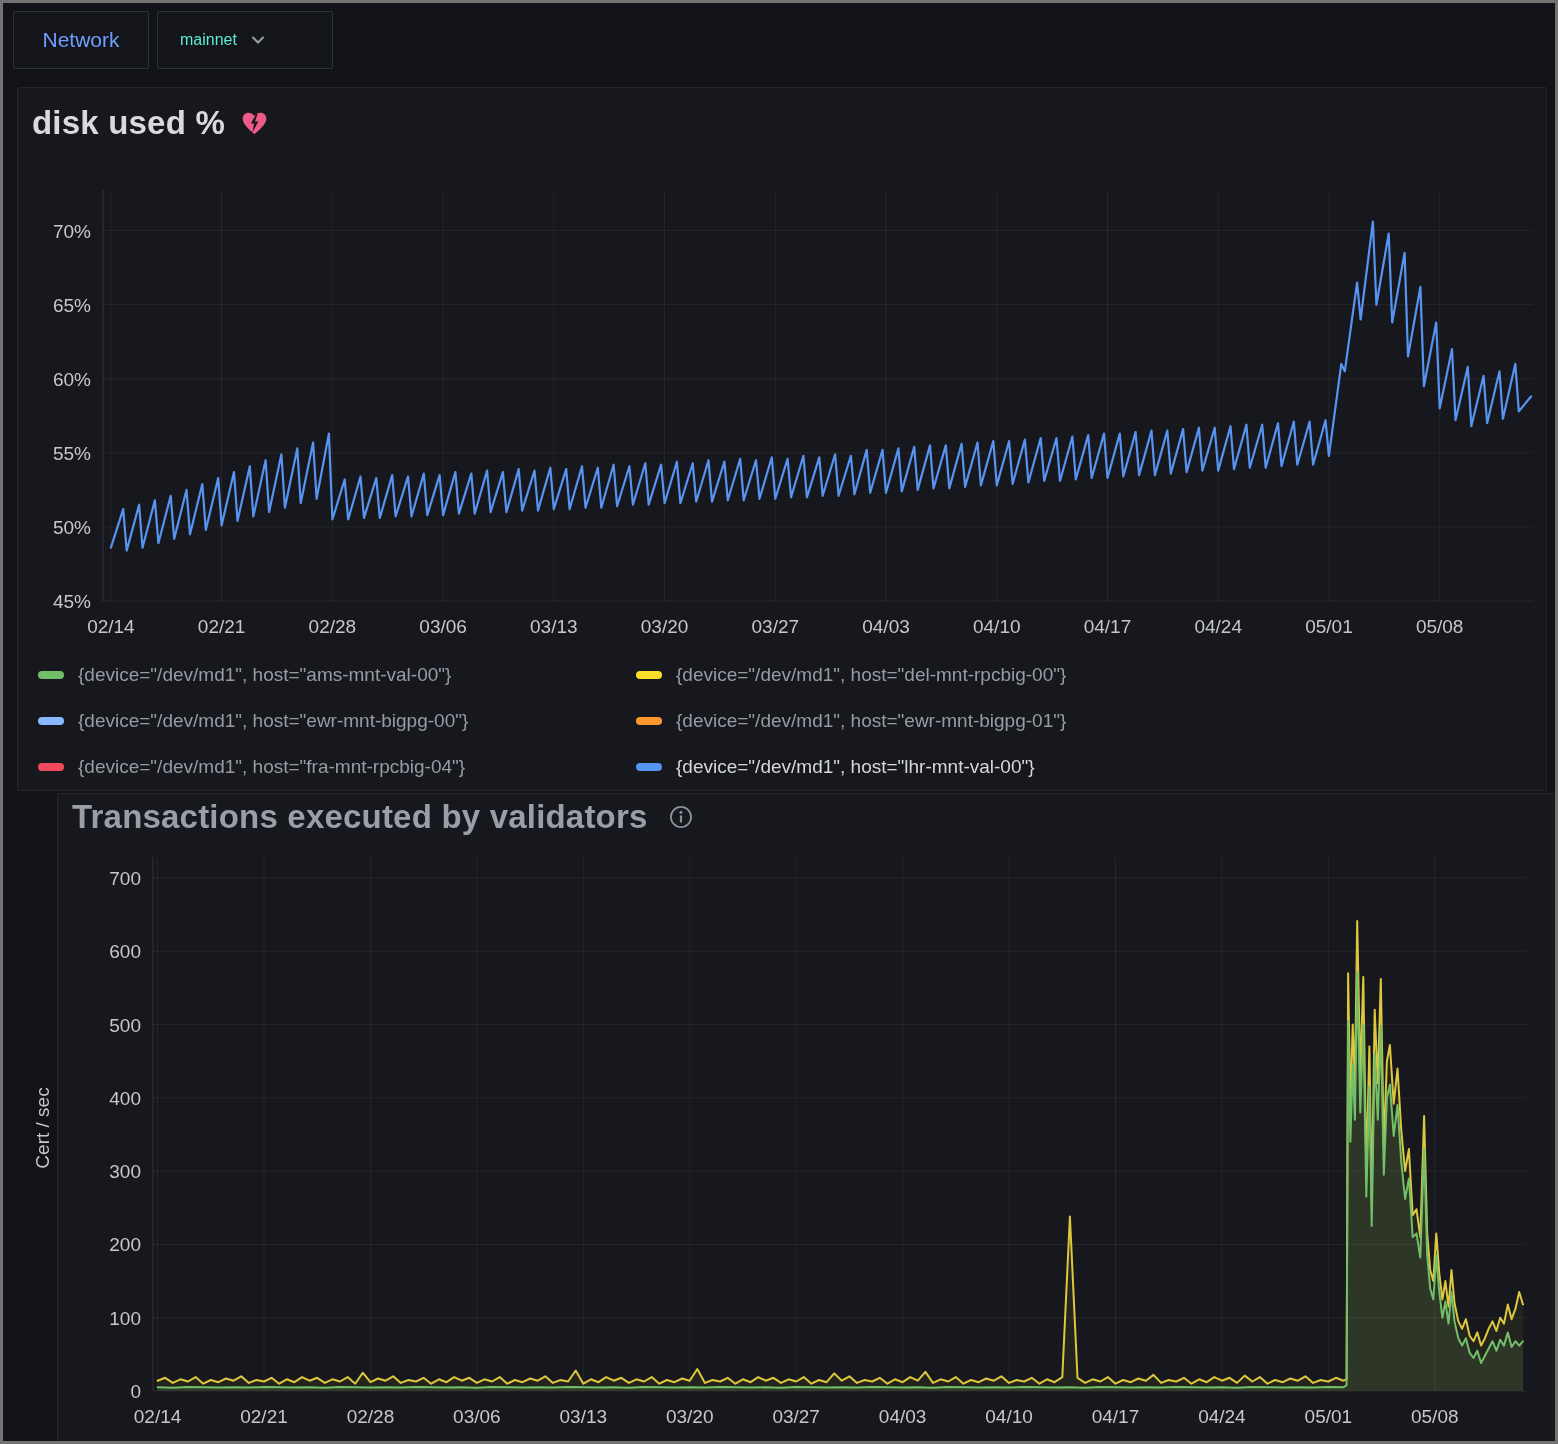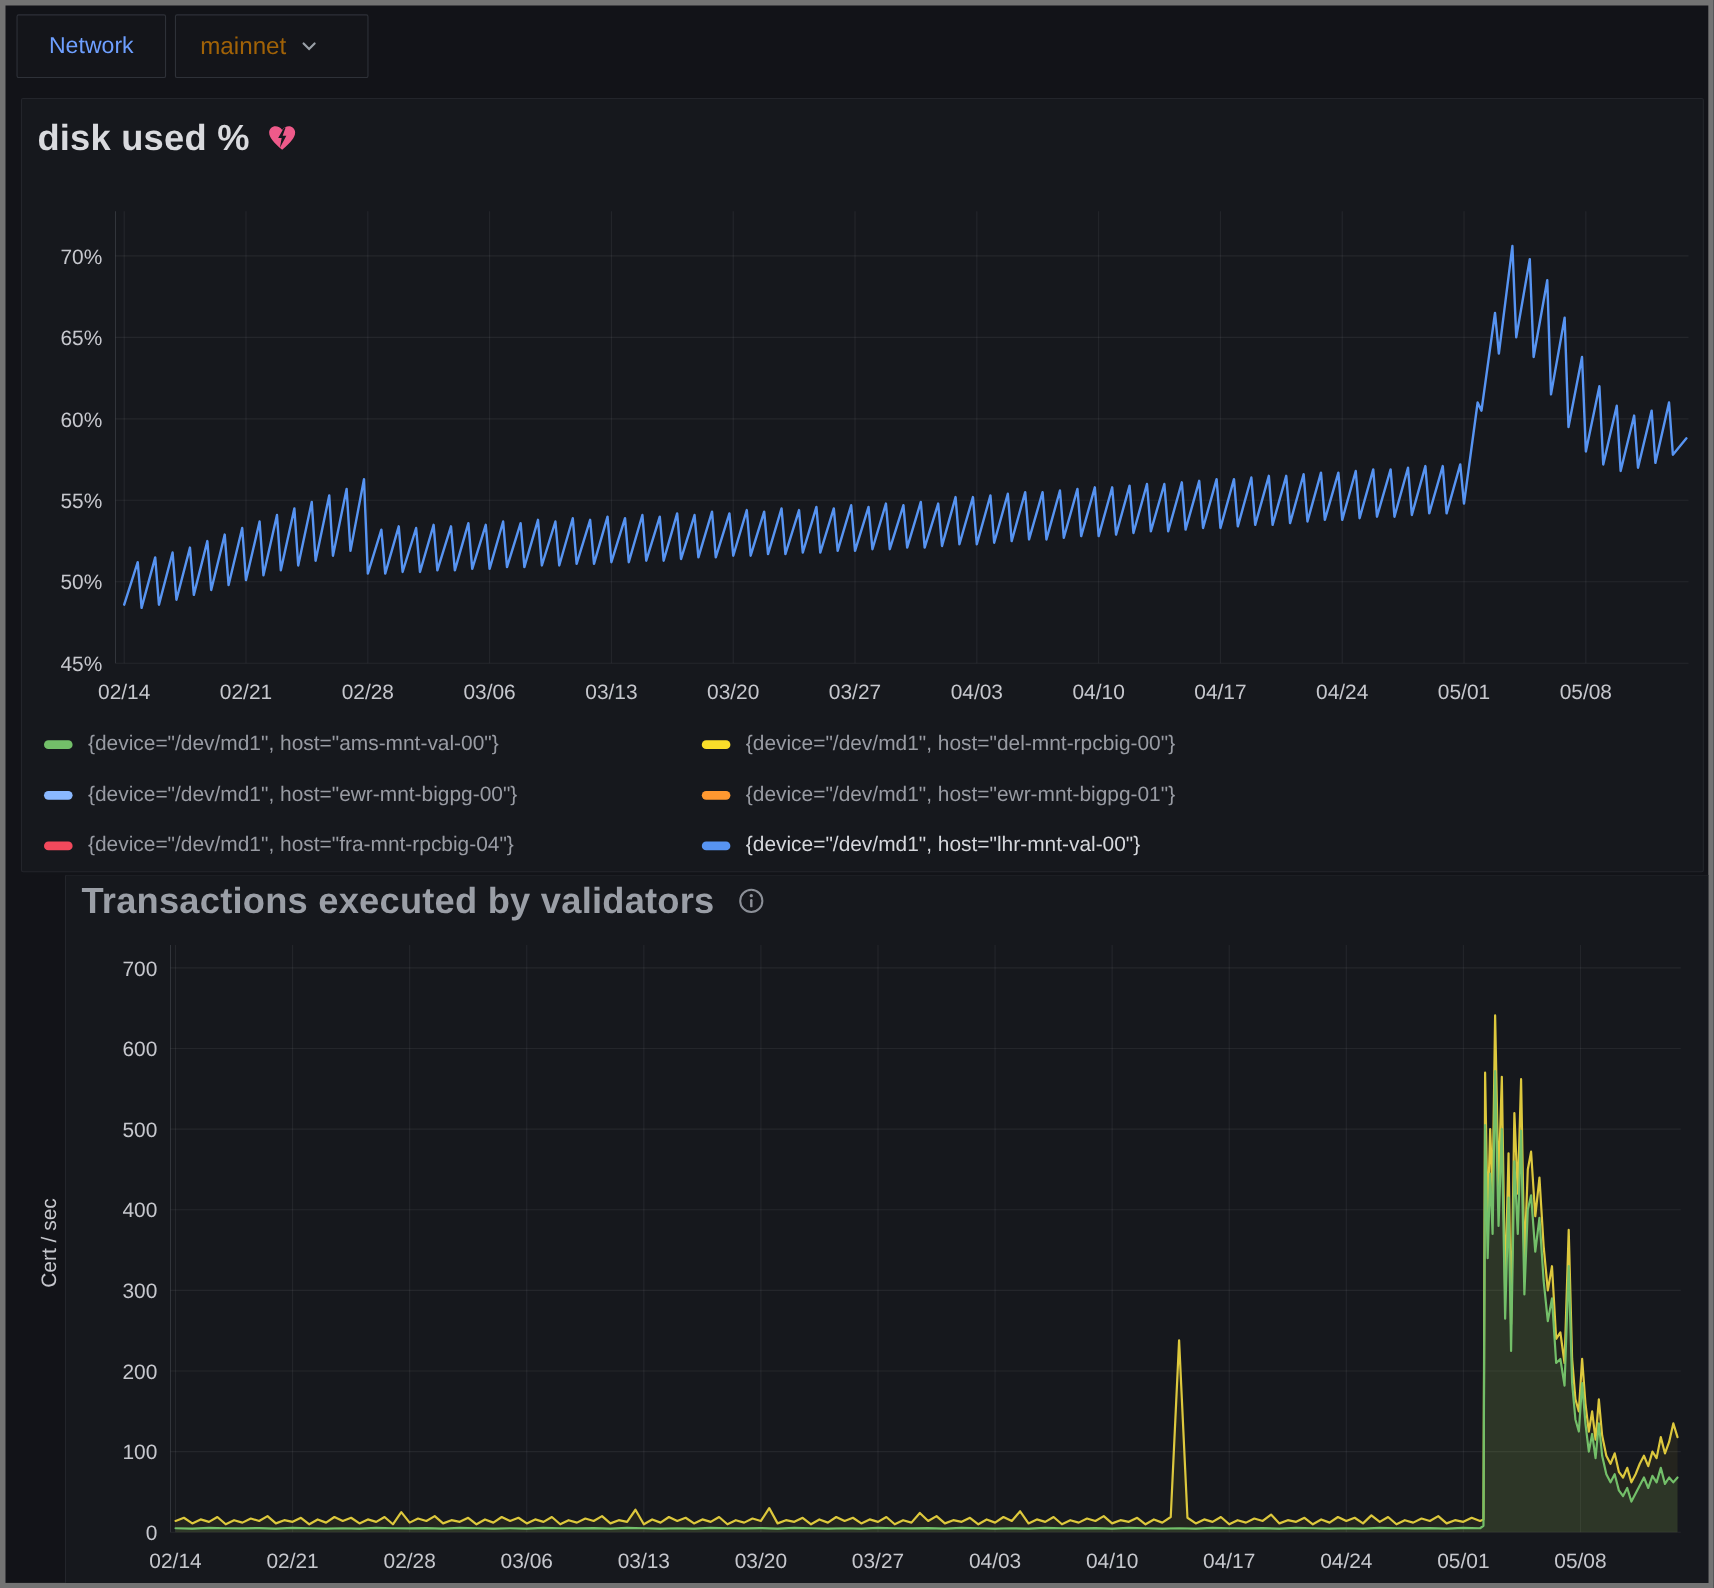--- a/index.html
+++ b/index.html
@@ -1,31 +1,31 @@
 <!DOCTYPE html>
 <html><head>
 <meta charset="utf-8">
 <style>
   html,body{margin:0;padding:0;background:#4a4c52;}
   .page{
     position:relative;width:1558px;height:1444px;box-sizing:border-box;
-    background:#121318;border:5px solid #737373;overflow:hidden;
+    background:#121318;border:3px solid #737373;overflow:hidden;
     font-family:"Liberation Sans",sans-serif;
   }
   
   .topbar{position:absolute;left:0;top:0;width:100%;height:76px;}
   .var-box{
     position:absolute;top:8px;height:58px;box-sizing:border-box;
     border:1px solid #2e3138;border-radius:2px;background:#14151a;
     display:flex;align-items:center;justify-content:center;
   }
   .var-box.label{left:10px;width:136px;}
   .var-box.value{left:154px;width:176px;justify-content:flex-start;padding-left:22px;cursor:pointer;}
   .var-label{color:#6e9fff;font-size:21px;font-weight:500;}
-  .var-value{color:#a16207;font-size:22px;font-weight:500;margin-right:14px;}
+  .var-value{color:#5eead4;font-size:16px;font-weight:500;margin-right:14px;}
   
   .panel{
     position:absolute;left:14px;width:1530px;box-sizing:border-box;
     background:#16181d;border:1px solid #23252b;border-radius:2px;
   }
   .panel-disk{top:84px;height:704px;}
   .panel-tx{top:790px;height:652px;border-bottom:none;margin-left:40px;}
   .panel-header{position:absolute;left:14px;display:flex;align-items:center;gap:16px;}
   .panel-disk .panel-header{top:16px;}
   .panel-tx .panel-header{top:4px;gap:20px;}

